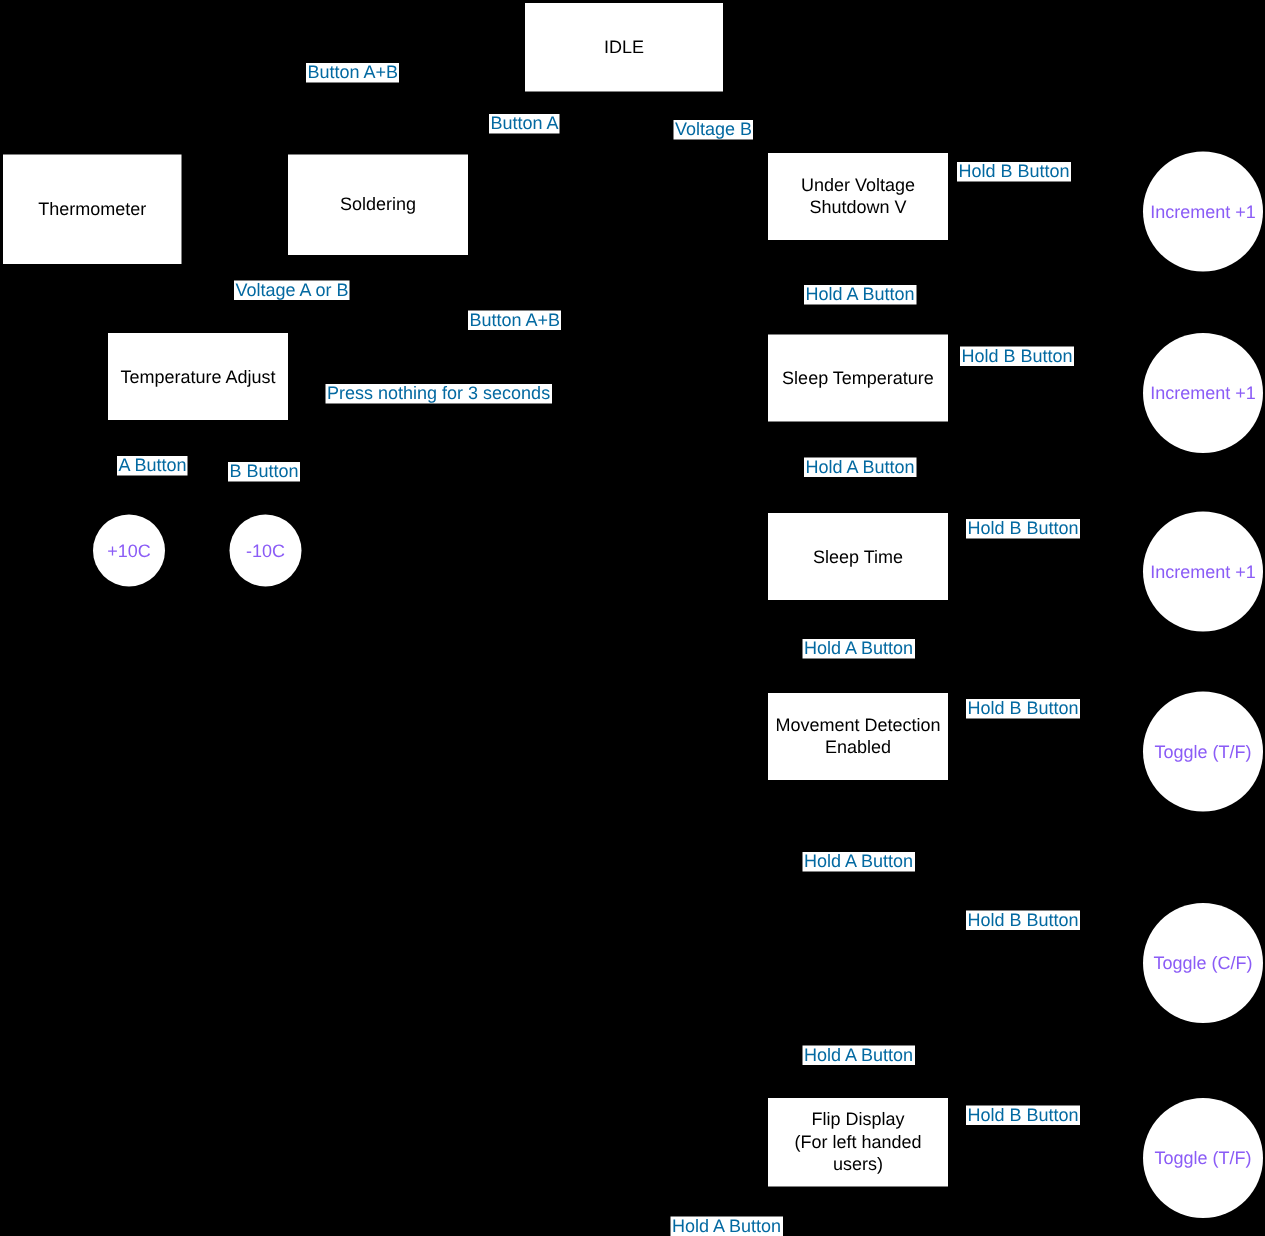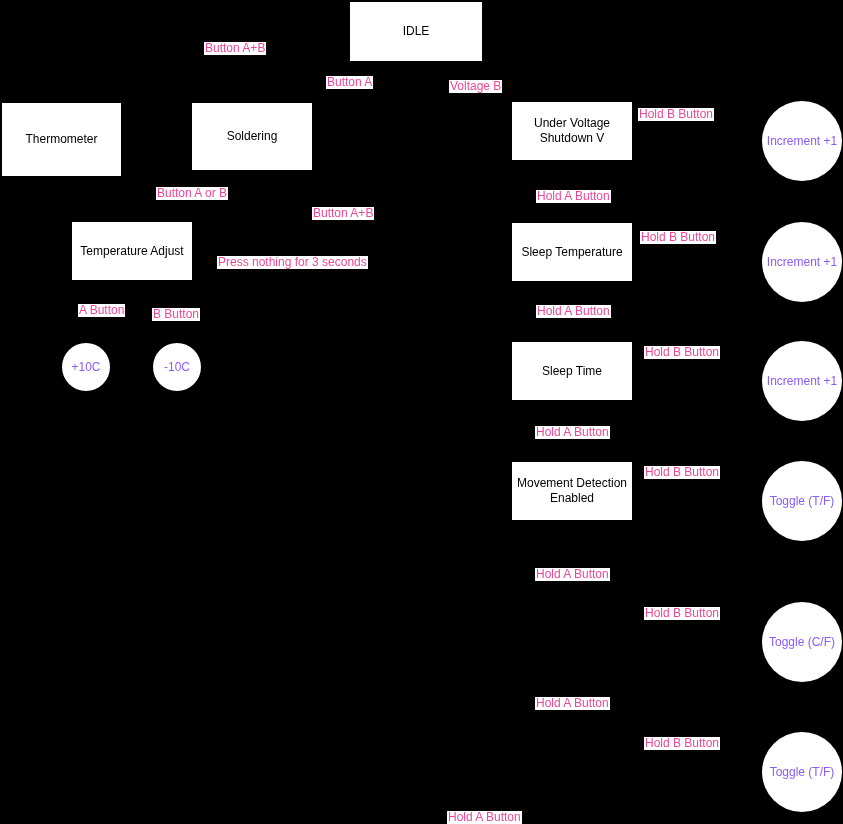--- a/index.html
+++ b/index.html
@@ -31,21 +31,21 @@
     display: flex;
     align-items: center;
     justify-content: center;
     text-align: center;
     font-size: 12px;
     line-height: 14px;
   }
   .elabel {
     position: absolute;
     background: #ffffff;
-    color: #ec4899;
+    color: #0369a1;
     font-size: 12px;
     line-height: 13px;
     padding: 0 1px;
     white-space: nowrap;
   }
 </style>
 </head>
 <body>
 
 <div class="canvas">
@@ -53,34 +53,37 @@
   <div class="node" style="left:350px;top:2px;width:132px;height:59px">IDLE</div>
   <div class="node" style="left:2px;top:103px;width:119px;height:73px">Thermometer</div>
   <div class="node" style="left:192px;top:103px;width:120px;height:67px">Soldering</div>
   <div class="node" style="left:72px;top:222px;width:120px;height:58px">Temperature Adjust</div>
   <div class="node" style="left:512px;top:102px;width:120px;height:58px">Under Voltage
 Shutdown V</div>
   <div class="node" style="left:512px;top:223px;width:120px;height:58px">Sleep Temperature</div>
   <div class="node" style="left:512px;top:342px;width:120px;height:58px">Sleep Time</div>
   <div class="node" style="left:512px;top:462px;width:120px;height:58px">Movement Detection
 Enabled</div>
+  <div class="node" style="left:512px;top:732px;width:120px;height:59px">Flip Display
+(For left handed
+users)</div>
 
   <div class="circle" style="left:62px;top:343px;width:48px;height:48px">+10C</div>
   <div class="circle" style="left:153px;top:343px;width:48px;height:48px">-10C</div>
   <div class="circle" style="left:762px;top:101px;width:80px;height:80px">Increment +1</div>
   <div class="circle" style="left:762px;top:222px;width:80px;height:80px">Increment +1</div>
   <div class="circle" style="left:762px;top:341px;width:80px;height:80px">Increment +1</div>
   <div class="circle" style="left:762px;top:461px;width:80px;height:80px">Toggle (T/F)</div>
   <div class="circle" style="left:762px;top:602px;width:80px;height:80px">Toggle (C/F)</div>
   <div class="circle" style="left:762px;top:732px;width:80px;height:80px">Toggle (T/F)</div>
 
   <div class="elabel" style="left:204px;top:42px">Button A+B</div>
   <div class="elabel" style="left:326px;top:76px">Button A</div>
   <div class="elabel" style="left:449px;top:80px">Voltage B</div>
-  <div class="elabel" style="left:156px;top:187px">Button A or B</div>
+  <div class="elabel" style="left:156px;top:187px">Voltage A or B</div>
   <div class="elabel" style="left:312px;top:207px">Button A+B</div>
   <div class="elabel" style="left:217px;top:256px">Press nothing for 3 seconds</div>
   <div class="elabel" style="left:78px;top:304px">A Button</div>
   <div class="elabel" style="left:152px;top:308px">B Button</div>
 
   <div class="elabel" style="left:638px;top:108px">Hold B Button</div>
   <div class="elabel" style="left:640px;top:231px">Hold B Button</div>
   <div class="elabel" style="left:644px;top:346px">Hold B Button</div>
   <div class="elabel" style="left:644px;top:466px">Hold B Button</div>
   <div class="elabel" style="left:644px;top:607px">Hold B Button</div>

